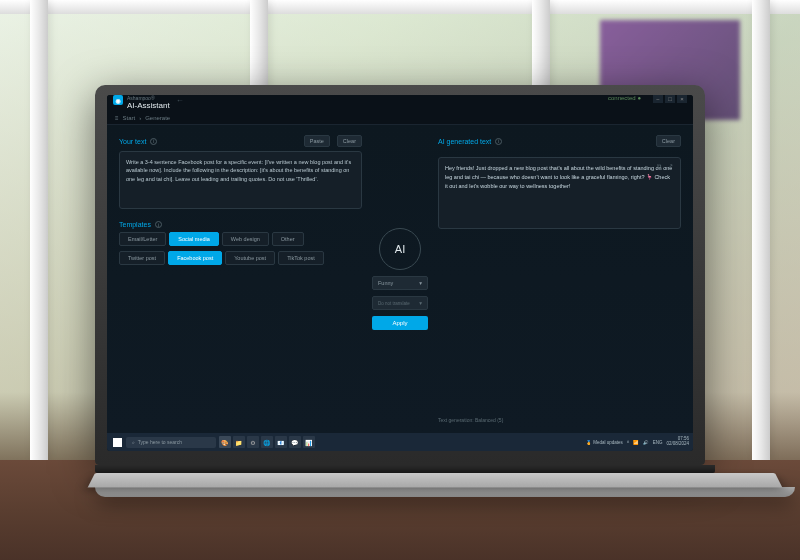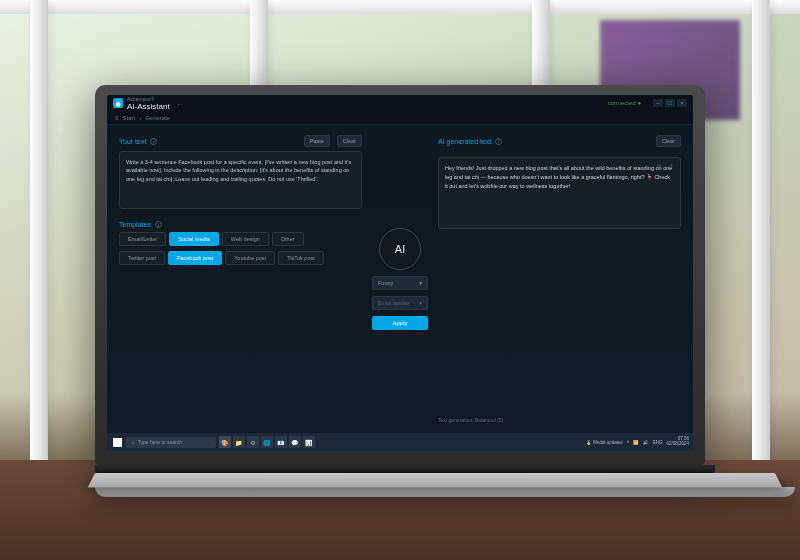--- a/index.html
+++ b/index.html
@@ -6,21 +6,21 @@
 body{width:800px;height:560px;overflow:hidden;position:relative;background:linear-gradient(135deg,#e8f0e0 0%,#d0e0c0 30%,#b0c0a0 60%,#c8b8a8 100%)}
 .bg-window{position:absolute;inset:0;background:linear-gradient(180deg,rgba(240,248,240,0.4) 0%,rgba(200,190,170,0.6) 70%,rgba(100,80,60,0.9) 85%)}
 .frame-v{position:absolute;top:0;bottom:100px;width:18px;background:linear-gradient(90deg,#fff 0%,#e8e8e8 50%,#ccc 100%);box-shadow:2px 0 8px rgba(0,0,0,0.1)}
 .fv1{left:30px}.fv2{left:250px}.fv3{right:30px}.fv4{right:250px}
 .frame-h{position:absolute;left:0;right:0;height:14px;background:linear-gradient(180deg,#fff,#ddd);top:0}
 .desk{position:absolute;bottom:0;left:0;right:0;height:100px;background:linear-gradient(180deg,#6b4a3a 0%,#5a3e30 50%,#4a3228 100%)}
 .purple{position:absolute;right:60px;top:20px;width:140px;height:100px;background:linear-gradient(135deg,#6a2a8a,#3a1a5a);opacity:0.7;filter:blur(2px)}
 .laptop{position:absolute;left:50%;top:52%;transform:translate(-50%,-50%);width:610px}
 .screen-bezel{width:610px;height:380px;background:linear-gradient(180deg,#4a4a4a,#2a2a2a);border-radius:10px 10px 4px 4px;padding:10px 12px 14px;box-shadow:0 10px 40px rgba(0,0,0,0.5)}
 .screen{width:100%;height:100%;background:#0d1820;border-radius:3px;display:flex;flex-direction:column;font-size:7px;color:#a8b8c0;overflow:hidden}
-.titlebar{height:16px;background:#0a1118;display:flex;align-items:center;padding:0 6px;gap:4px}
+.titlebar{height:16px;background:#0a1118;display:flex;align-items:flex-start;padding:0 6px;gap:4px}
 .app-icon{width:10px;height:10px;background:#00a8e8;border-radius:2px;display:flex;align-items:center;justify-content:center;color:#fff;font-size:6px;font-weight:bold}
 .app-title{font-size:8px;color:#e0e8ec;font-weight:300}
 .app-sub{font-size:5px;color:#6a7a82}
 .conn{margin-left:auto;color:#5a8a5a;font-size:6px}
 .winctl{display:flex;gap:2px;margin-left:8px}
 .wbtn{width:10px;height:8px;background:#1a2530;display:flex;align-items:center;justify-content:center;color:#888;font-size:6px}
 .breadcrumb{height:14px;background:#0a1118;display:flex;align-items:center;padding:0 8px;gap:4px;color:#6a7a82;font-size:6px;border-bottom:1px solid #1a2530}
 .main{flex:1;display:flex;gap:8px;padding:10px 12px;background:linear-gradient(180deg,#0d1820 0%,#0f1a24 100%)}
 .left-col{flex:1;display:flex;flex-direction:column;gap:8px}
 .right-col{flex:1;display:flex;flex-direction:column;gap:6px}

